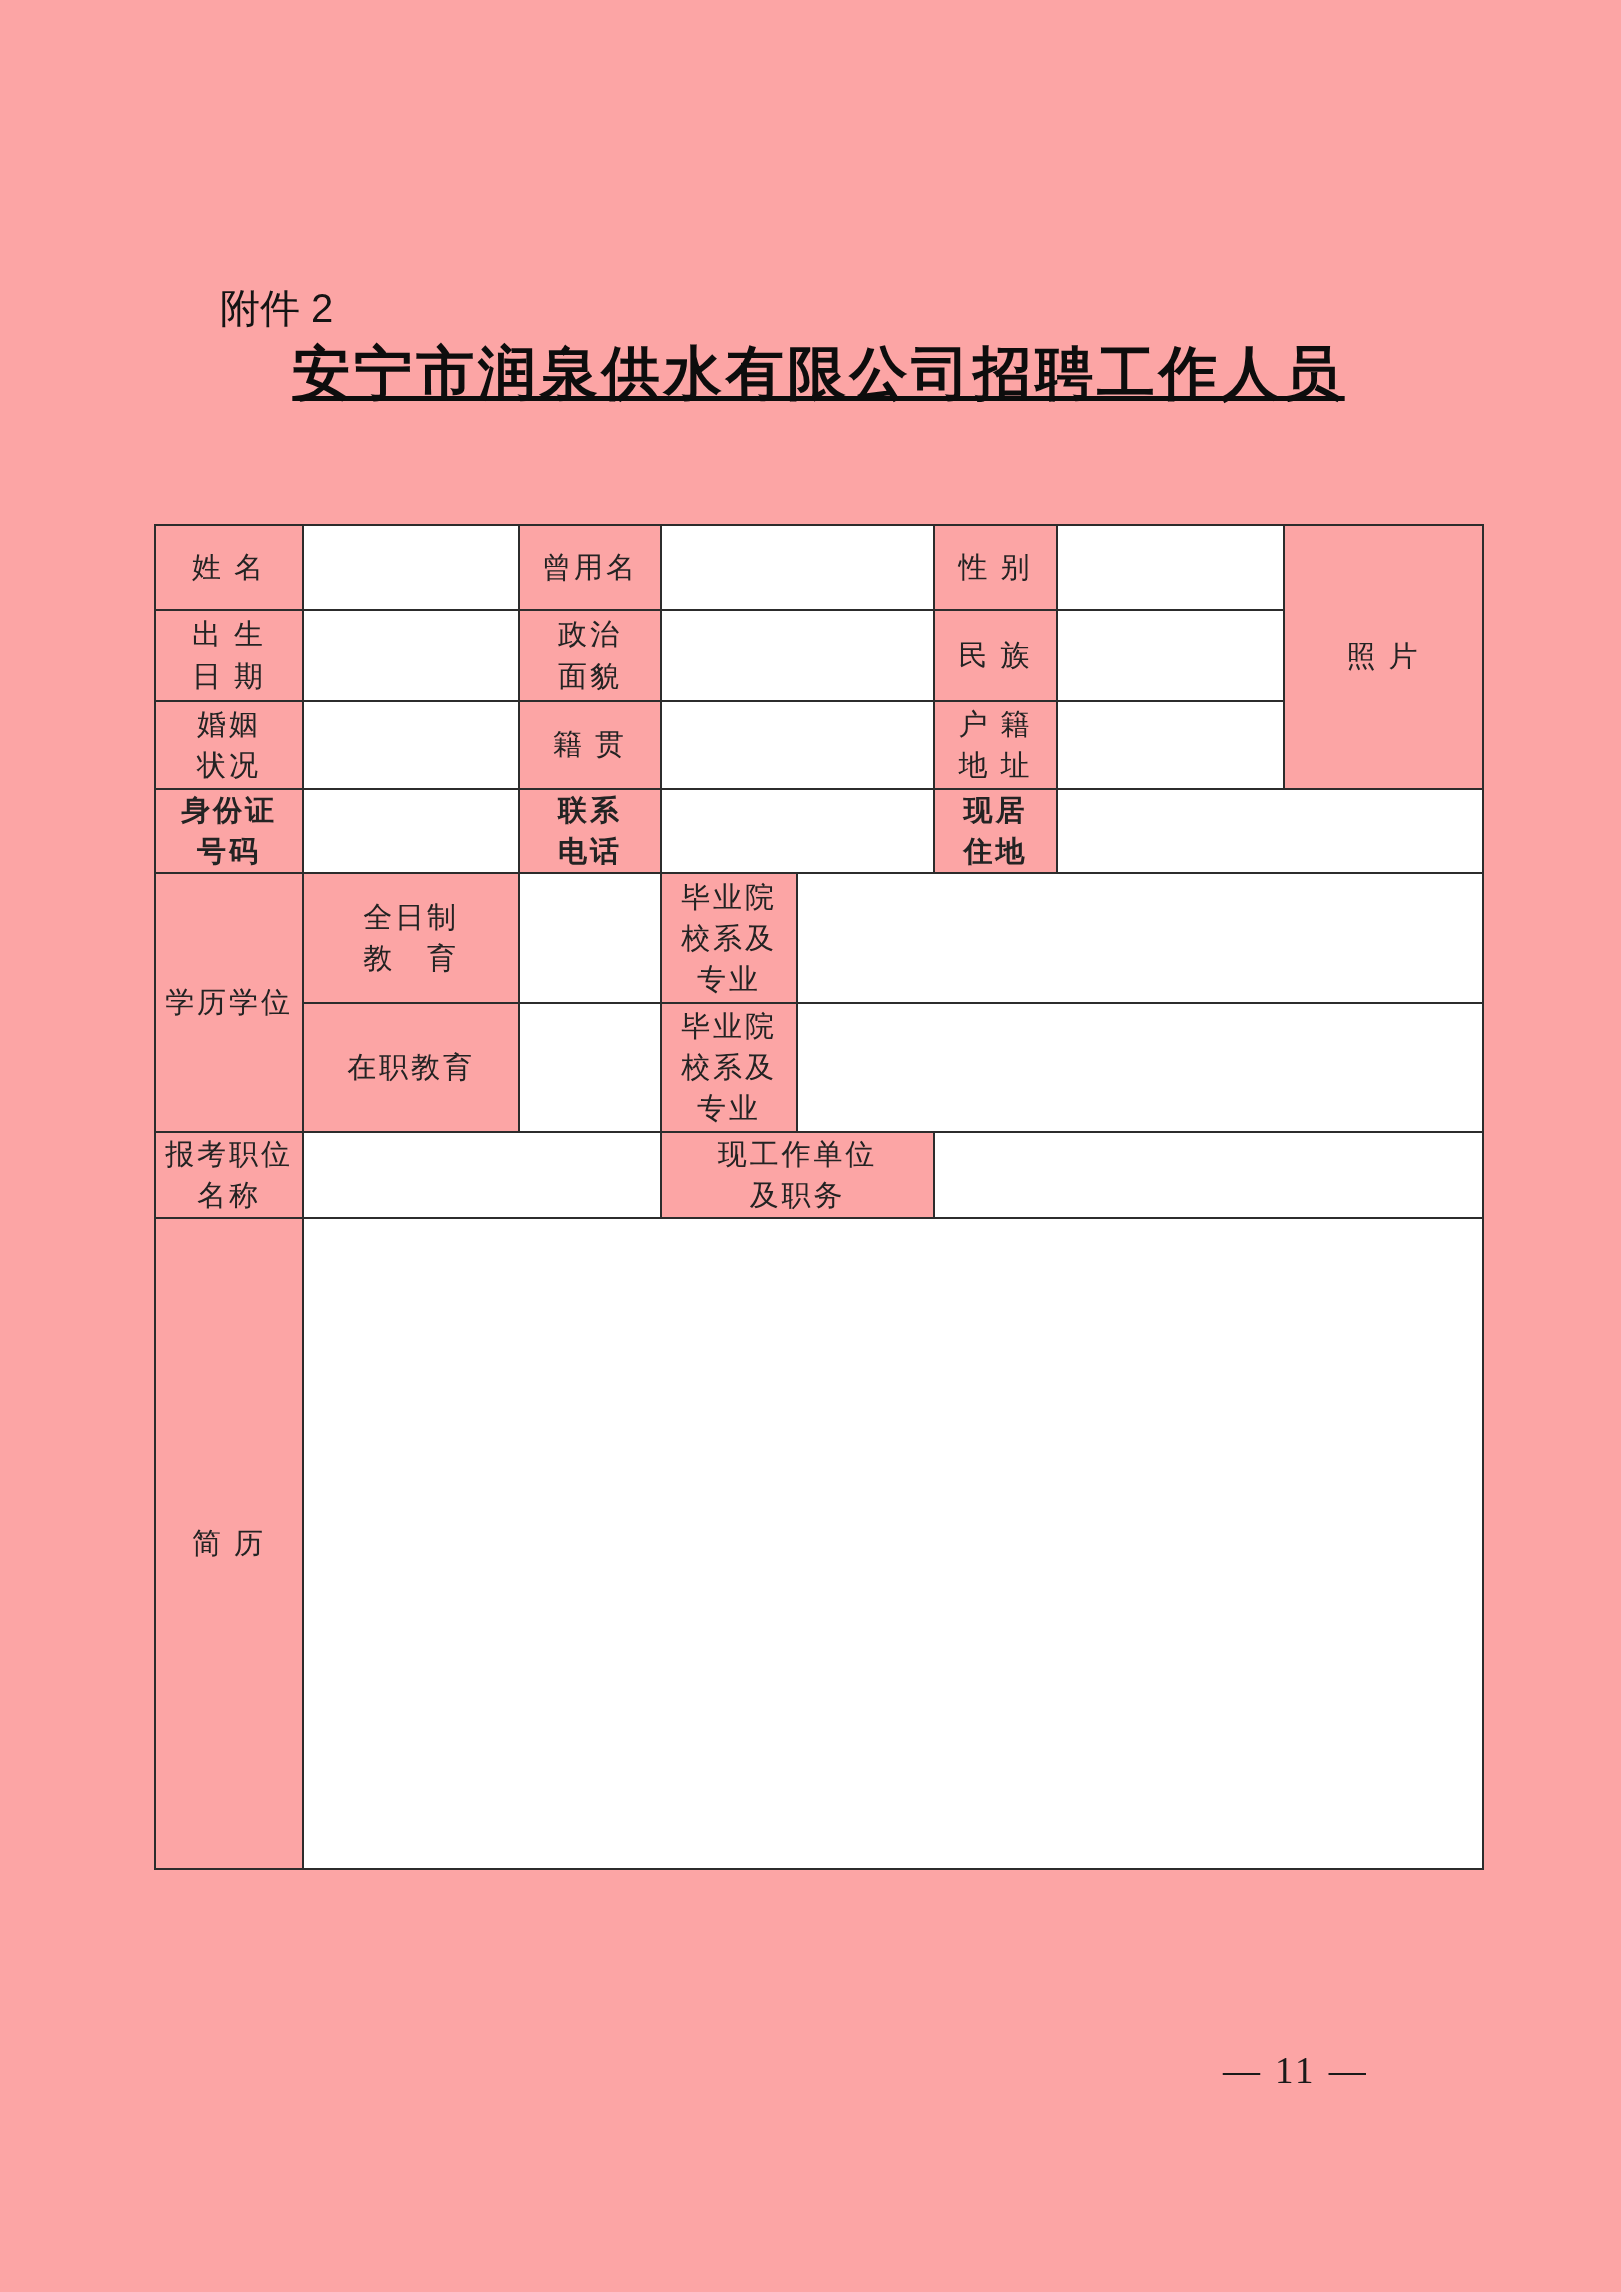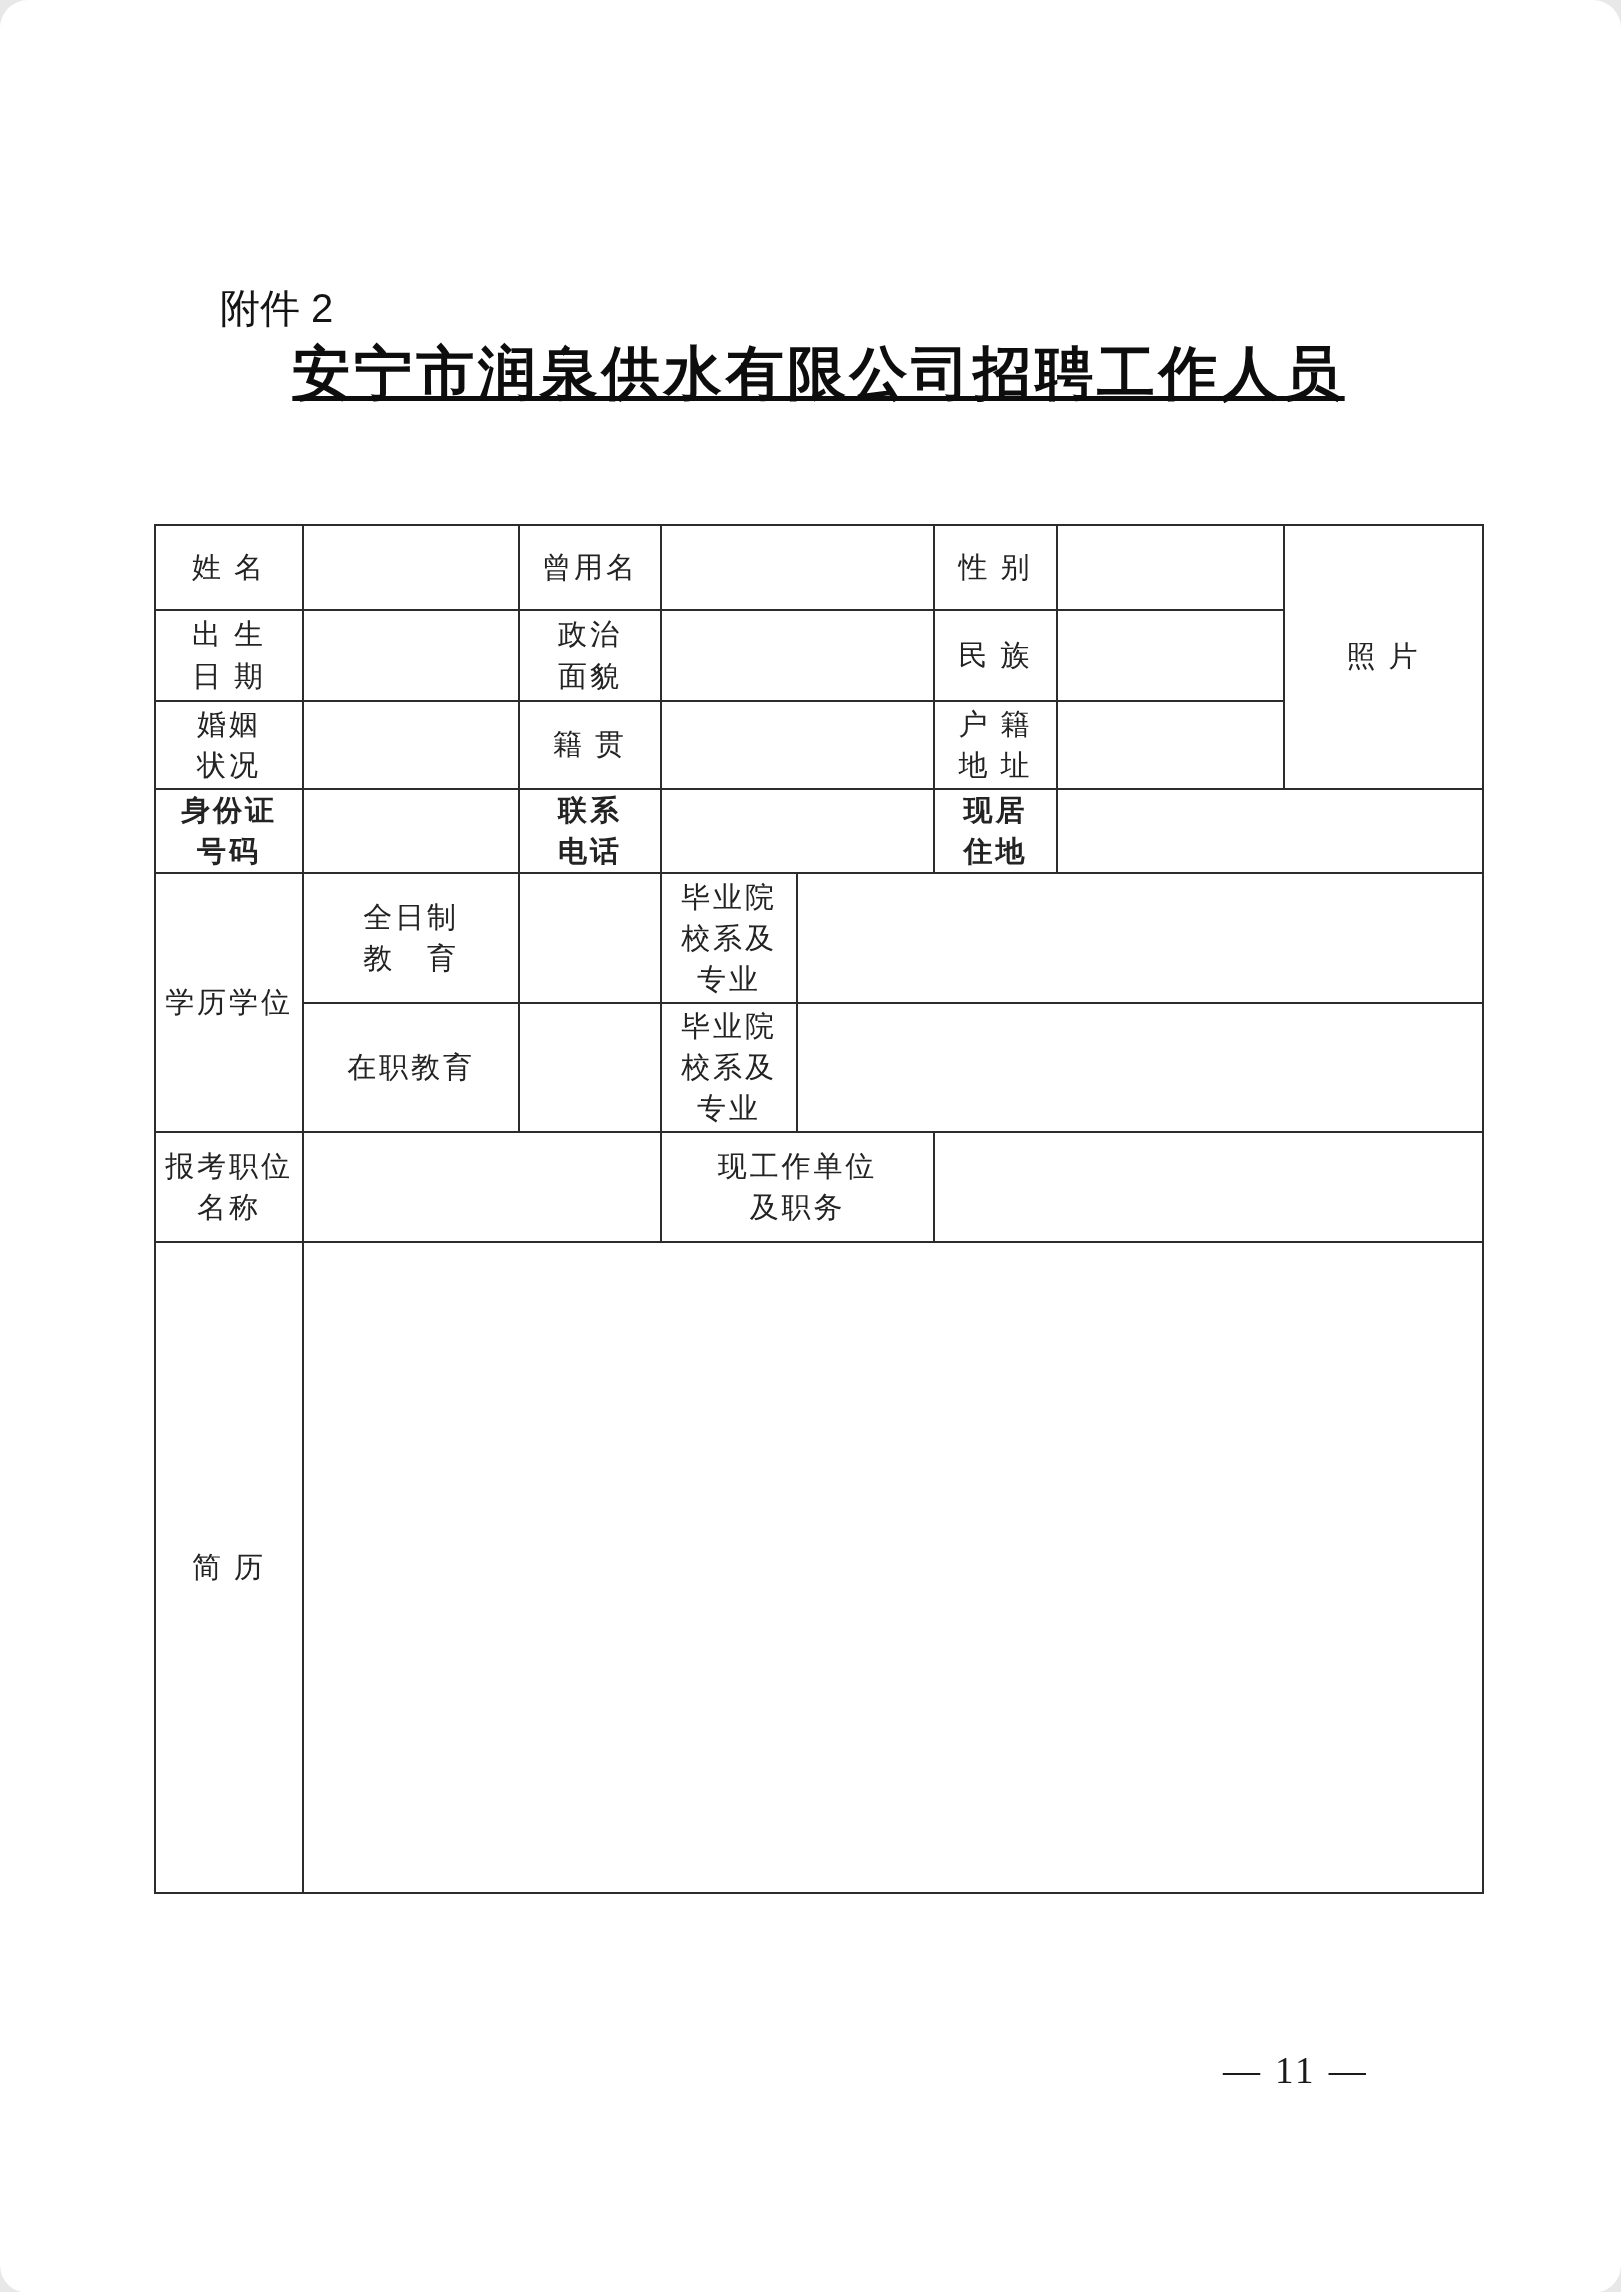--- a/index.html
+++ b/index.html
@@ -1,24 +1,23 @@
 <!DOCTYPE html>
 <html><head>
 <meta charset="utf-8">
 <style>
   html,body{margin:0;padding:0;background:#e8e8e8;}
   #page{
     position:relative;
     width:1621px;height:2293px;
     margin:0 auto;
-    background:#ffffff;
+    background:#fca5a5;
     font-family:"Liberation Serif","DejaVu Serif",serif;
     color:#1f1f1f;
     overflow:hidden;
-    border-radius:28px;
   }
   .attachment{
     position:absolute;
     left:220px;top:285px;
     font-family:"Liberation Sans","DejaVu Sans",sans-serif;
     font-size:40px;
     line-height:1.15;
     color:#141414;
   }
   .title-block{
@@ -154,21 +153,21 @@
 
     <tr style="height:129px;">
       <td class="lab">在职教育</td>
       <td class="val"></td>
       <td class="lab">毕业院
 校系及
 专业</td>
       <td class="val" colspan="4"></td>
     </tr>
 
-    <tr style="height:110px;">
+    <tr style="height:86px;">
       <td class="lab">报考职位
 名称</td>
       <td class="val" colspan="2"></td>
       <td class="lab" colspan="2">现工作单位
 及职务</td>
       <td class="val" colspan="3"></td>
     </tr>
 
     <tr style="height:651px;">
       <td class="lab">简 历</td>

